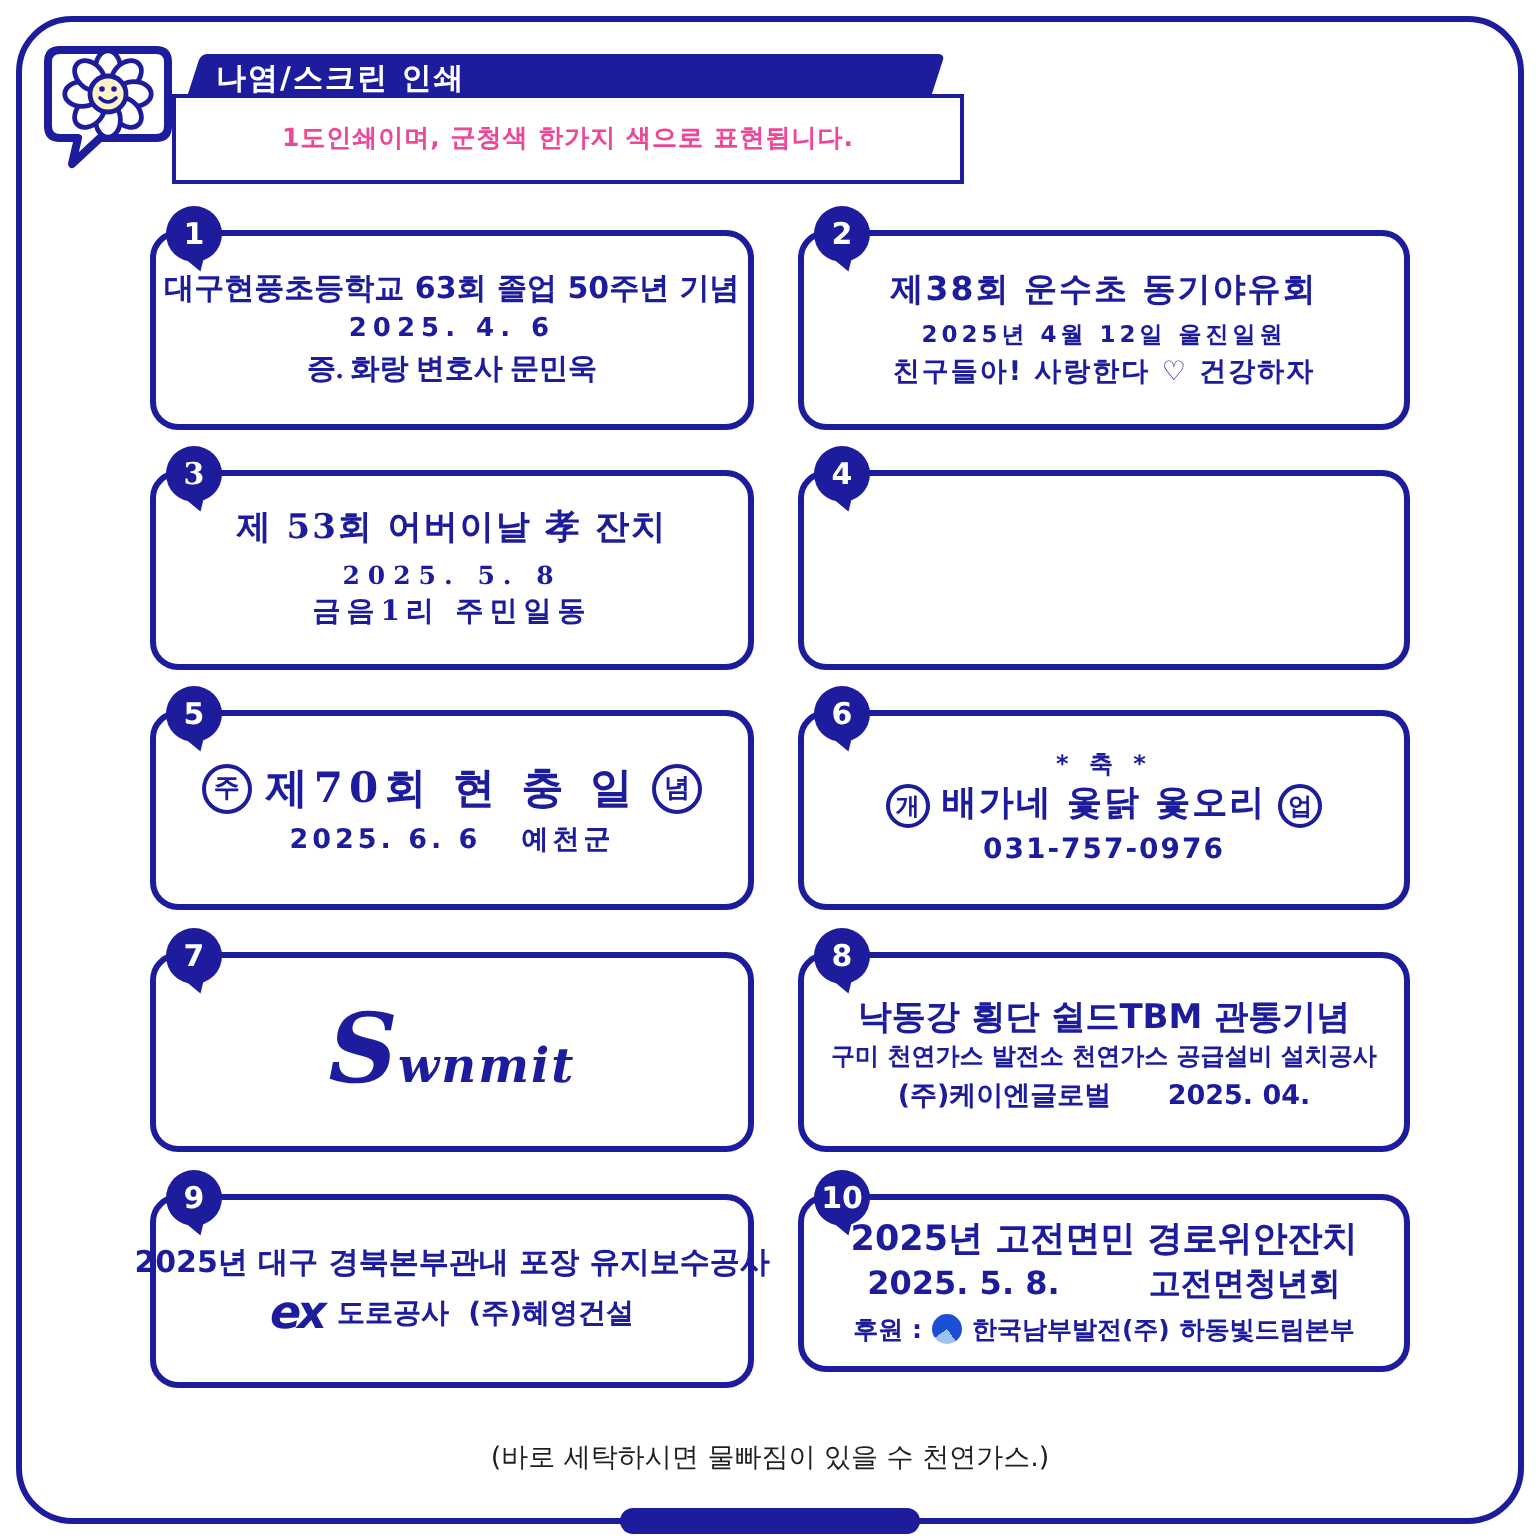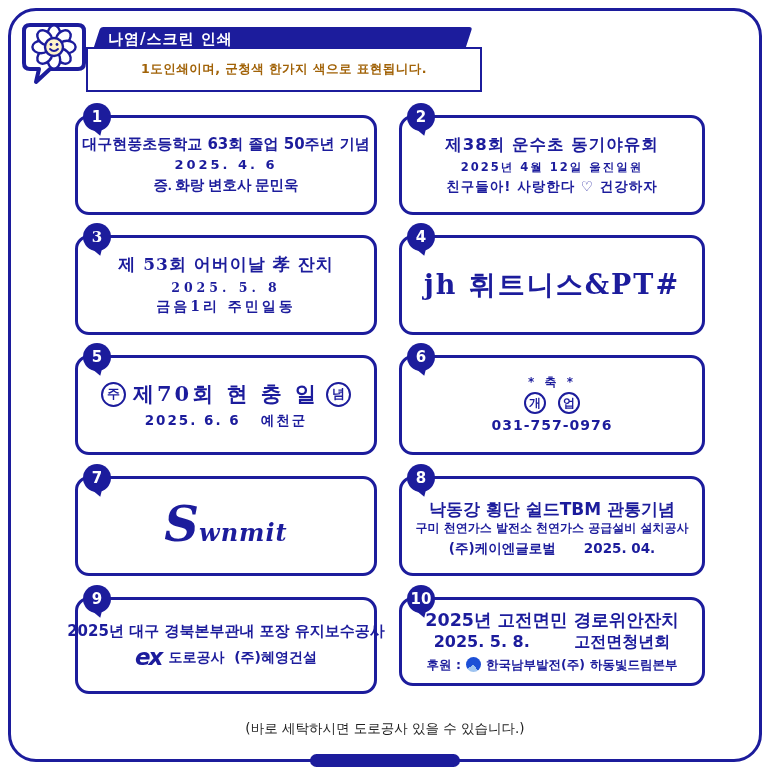--- a/index.html
+++ b/index.html
@@ -6,21 +6,21 @@
   body{width:770px;height:770px;font-family:"DejaVu Sans","Liberation Sans",sans-serif;}
   .page{position:relative;width:770px;height:770px;background:#fff;overflow:hidden;color:#1c1c9c;}
   .outer-border{position:absolute;inset:8px;border:3px solid #1c1c9c;border-radius:28px;pointer-events:none;}
   .bottom-tab{position:absolute;left:50%;bottom:3px;transform:translateX(-50%);width:150px;height:13px;background:#1c1c9c;border-radius:7px;}
 
   
   .flower-badge{position:absolute;left:20px;top:22px;width:70px;height:66px;}
   .ribbon-bg{position:absolute;left:92px;top:27px;width:372px;height:26px;background:#1c1c9c;transform:skewX(-18deg);transform-origin:bottom left;border-radius:3px;}
   .ribbon-text{position:absolute;left:108px;top:30px;color:#ffffff;font-size:15px;font-weight:bold;letter-spacing:1px;}
   .subtitle-box{position:absolute;left:86px;top:47px;width:392px;height:41px;background:#fff;border:2.5px solid #1c1c9c;display:flex;align-items:center;justify-content:center;}
-  .subtitle-box .txt{font-size:12.5px;font-weight:bold;color:#a16207;letter-spacing:.5px;}
+  .subtitle-box .txt{font-size:12.5px;font-weight:bold;color:#ec4899;letter-spacing:.5px;}
 
   
   .sample{position:absolute;background:#fff;border:3px solid #1c1c9c;border-radius:14px;display:flex;flex-direction:column;align-items:center;justify-content:center;color:#1c1c9c;box-sizing:border-box;}
   .badge{position:absolute;top:-15px;left:5px;width:28px;height:28px;background:#1c1c9c;border-radius:50%;color:#fff;font-weight:bold;font-size:15px;display:flex;align-items:center;justify-content:center;}
   .badge::after{content:"";position:absolute;bottom:-5px;left:11px;width:0;height:0;border-left:5px solid transparent;border-right:5px solid transparent;border-top:8px solid #1c1c9c;transform:rotate(-18deg);}
   .ln{white-space:pre;line-height:1.25;}
 
   .s1 .ln1{font-size:15px;font-weight:bold;}
   .s1 .ln2{font-size:13px;font-weight:bold;letter-spacing:3px;margin-top:3px;}
   .s1 .ln3{font-size:14.5px;font-weight:bold;margin-top:3px;font-family:Liberation Serif, serif;}
@@ -119,38 +119,38 @@
 
   <div class="sample s3" style="left:75px;top:235px;width:302px;height:100px;">
     <div class="badge">3</div>
     <div class="ln ln1">제 53회 어버이날 孝 잔치</div>
     <div class="ln ln2">2025. 5. 8</div>
     <div class="ln ln3">금음1리 주민일동</div>
   </div>
 
   <div class="sample s4" style="left:399px;top:235px;width:306px;height:100px;">
     <div class="badge">4</div>
-    <div class="ln ln1">jh 휘트니스&amp;PT#</div>
   </div>
 
   <div class="sample s5" style="left:75px;top:355px;width:302px;height:100px;">
     <div class="badge">5</div>
     <div class="row">
       <span class="circ">주</span>
       <span class="big ln">제70회 현 충 일</span>
       <span class="circ">념</span>
     </div>
     <div class="ln ln2">2025. 6. 6   예천군</div>
   </div>
 
   <div class="sample s6" style="left:399px;top:355px;width:306px;height:100px;">
     <div class="badge">6</div>
     <div class="top ln">* 축 *</div>
     <div class="row">
       <span class="circ">개</span>
+      <span class="big ln">배가네 옻닭 옻오리</span>
       <span class="circ">업</span>
     </div>
     <div class="phone ln">031-757-0976</div>
   </div>
 
   <div class="sample s7" style="left:75px;top:476px;width:302px;height:100px;">
     <div class="badge">7</div>
     <div class="row">
       <span class="script-s">S</span>
       <span class="script-rest">wnmit</span>
@@ -179,17 +179,17 @@
     <div class="ln ln2">2025. 5. 8.        고전면청년회</div>
     <div class="row">
       <span class="ln">후원 :</span>
       <span class="logo-circle"></span>
       <span class="ln">한국남부발전(주)</span>
       <span class="ln">하동빛드림본부</span>
     </div>
   </div>
 
   <div class="footer">
-    <div class="f2">(바로 세탁하시면 도로공사 있을 수 있습니다.)</div>
+    <div class="f2">(바로 세탁하시면 물빠짐이 있을 수 천연가스.)</div>
   </div>
 
   <div class="bottom-tab"></div>
 </div>
 
 </body></html>

